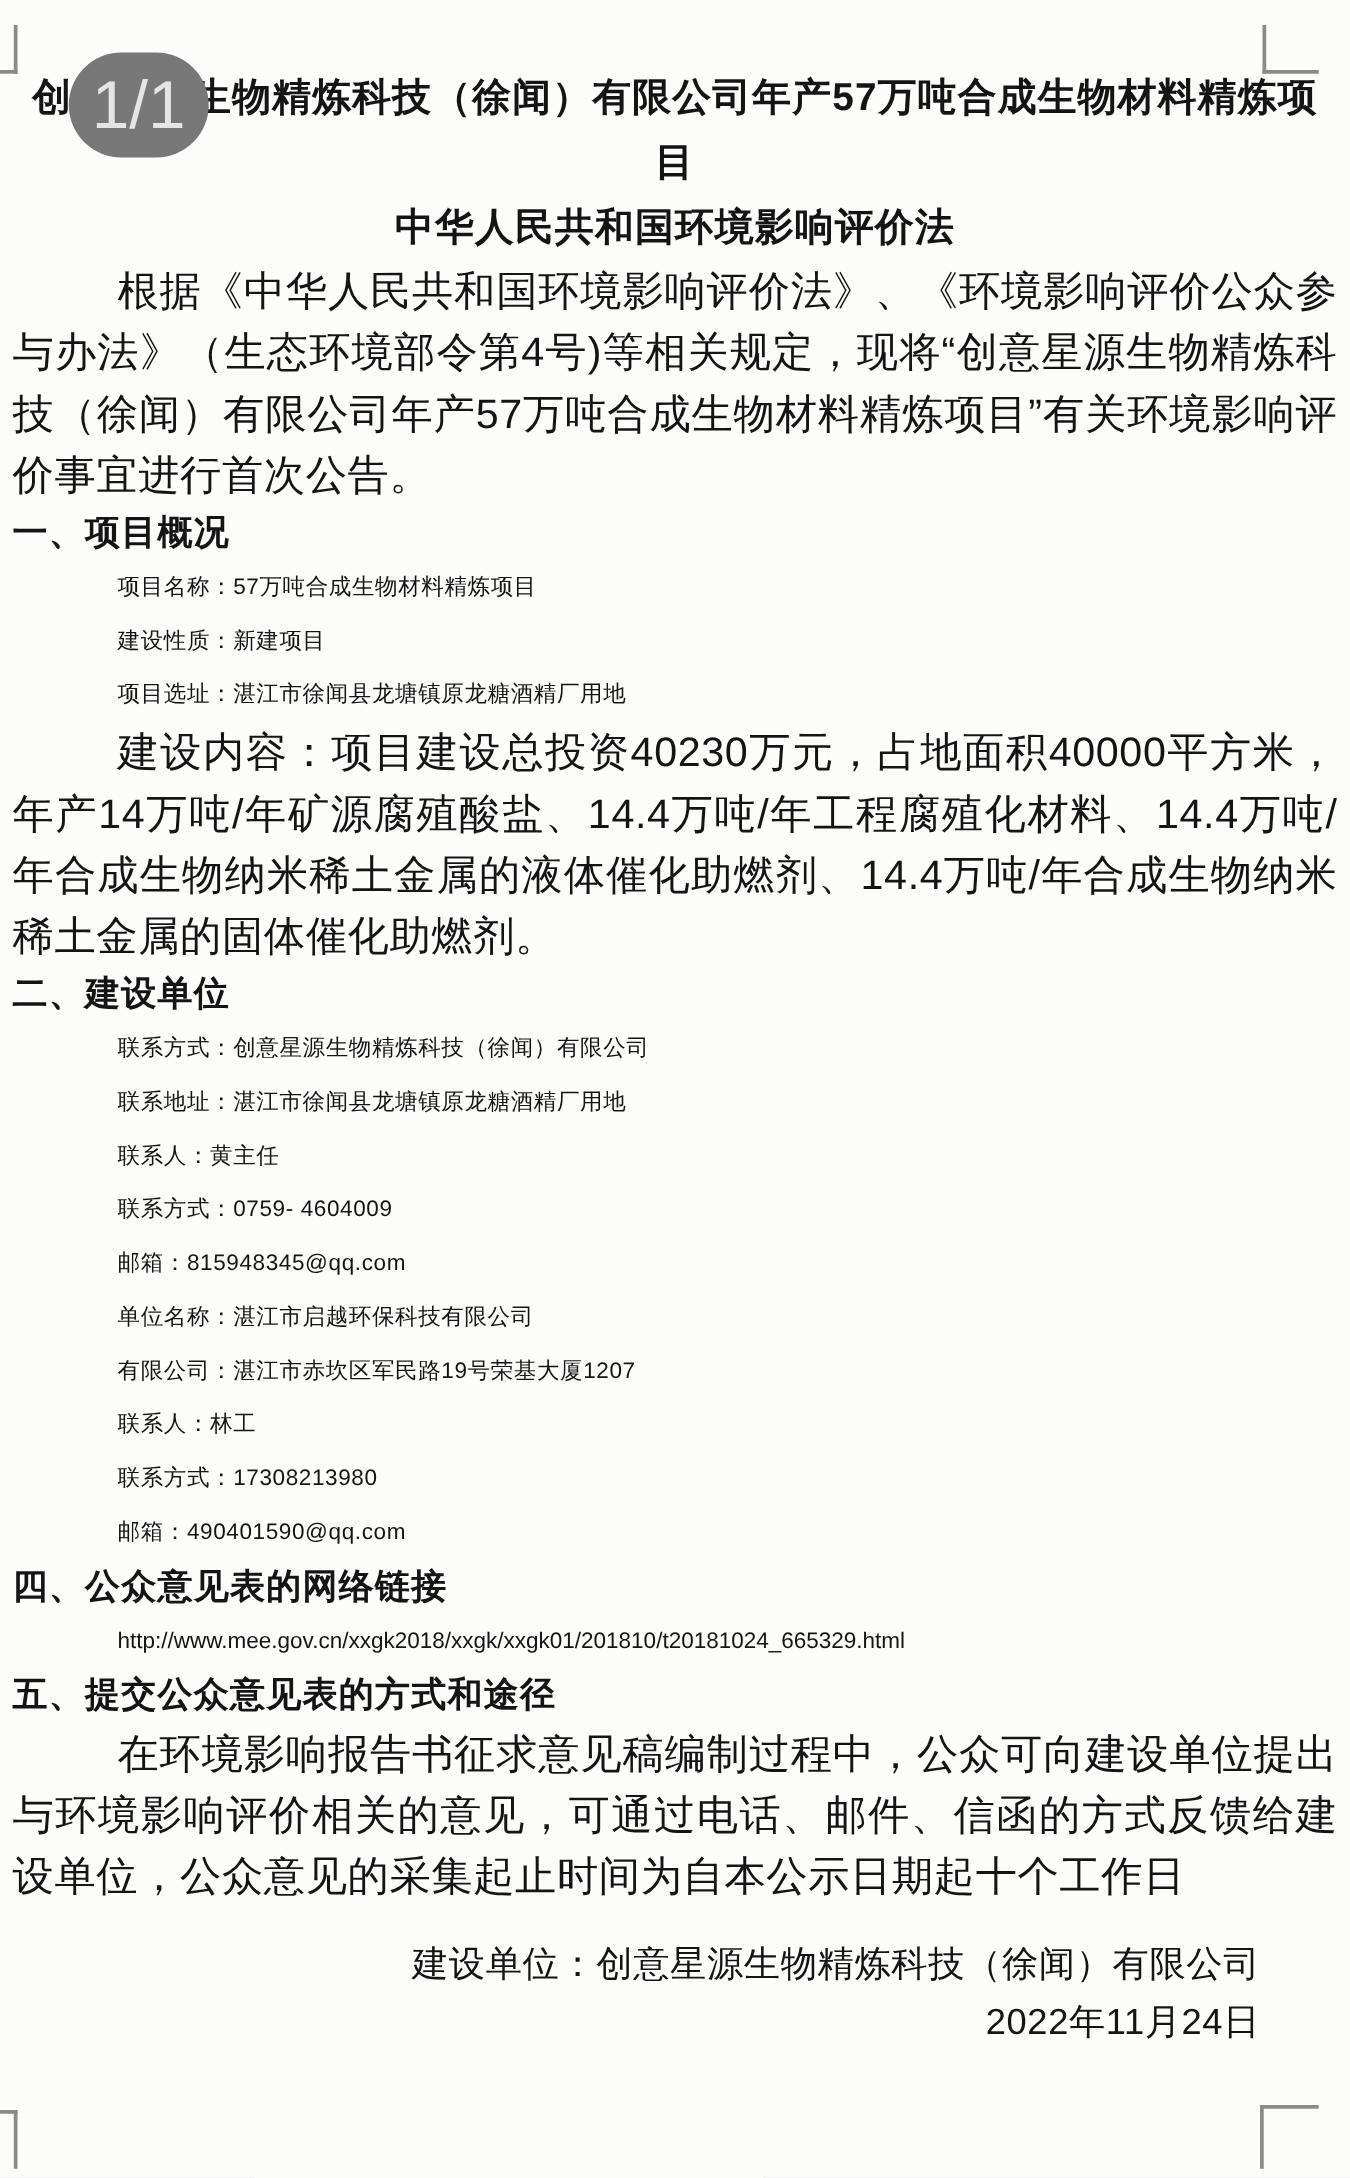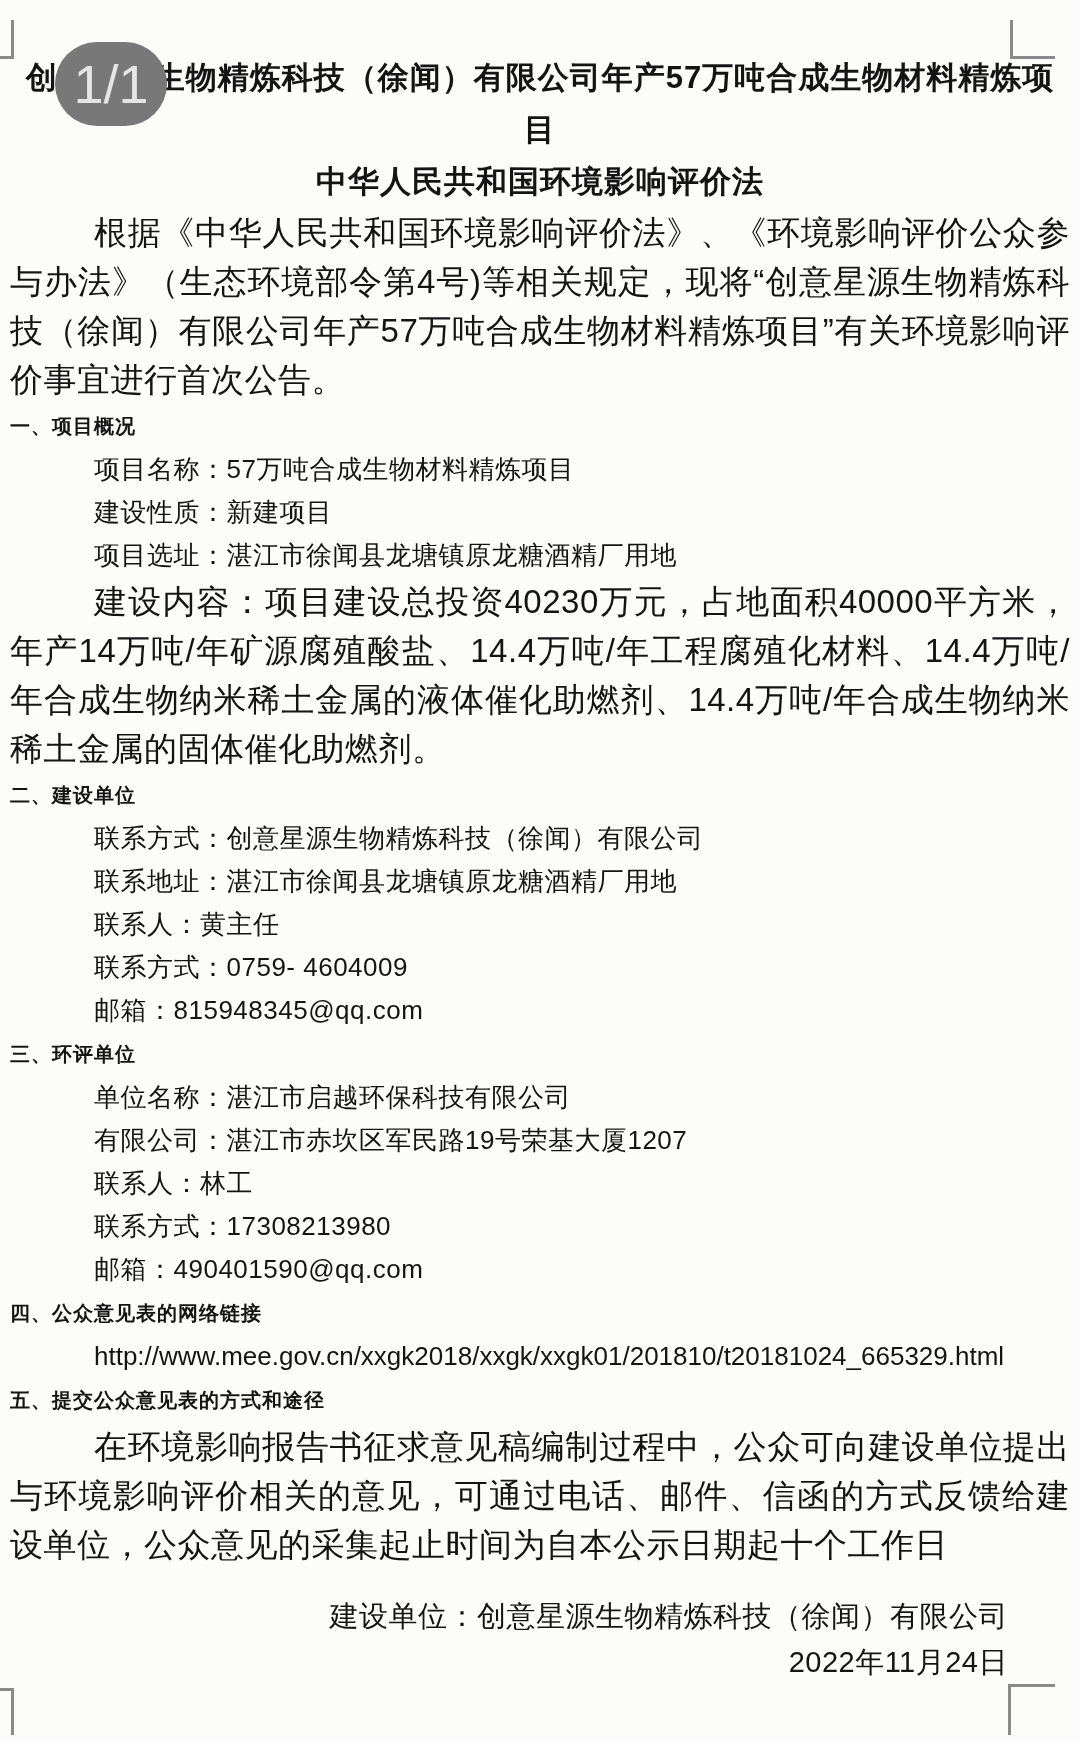--- a/index.html
+++ b/index.html
@@ -22,28 +22,28 @@
   }
   .para{
     font-size:33px;
     line-height:49px;
     text-indent:84px;
     text-align:justify;
     margin:0;
     letter-spacing:.5px;
   }
   .heading{
-    font-size:20px;
+    font-size:28px;
     line-height:44px;
     font-weight:bold;
     margin:0;
     letter-spacing:1px;
   }
   .item{
-    font-size:26px;
+    font-size:18px;
     line-height:43px;
     padding-left:84px;
     letter-spacing:.5px;
     white-space:nowrap;
   }
   .url-line{white-space:nowrap;letter-spacing:0;}
   .footer{margin-top:24px;}
   .footer-line{
     text-align:right;
     padding-right:62px;
@@ -100,21 +100,20 @@
     <div class="section">
       <div class="heading">二、建设单位</div>
       <div class="item">联系方式：创意星源生物精炼科技（徐闻）有限公司</div>
       <div class="item">联系地址：湛江市徐闻县龙塘镇原龙糖酒精厂用地</div>
       <div class="item">联系人：黄主任</div>
       <div class="item">联系方式：0759- 4604009</div>
       <div class="item">邮箱：815948345@qq.com</div>
     </div>
 
     <div class="section">
-      <div class="heading">三、环评单位</div>
       <div class="item">单位名称：湛江市启越环保科技有限公司</div>
       <div class="item">有限公司：湛江市赤坎区军民路19号荣基大厦1207</div>
       <div class="item">联系人：林工</div>
       <div class="item">联系方式：17308213980</div>
       <div class="item">邮箱：490401590@qq.com</div>
     </div>
 
     <div class="section">
       <div class="heading">四、公众意见表的网络链接</div>
       <div class="item url-line">http://www.mee.gov.cn/xxgk2018/xxgk/xxgk01/201810/t20181024_665329.html</div>

